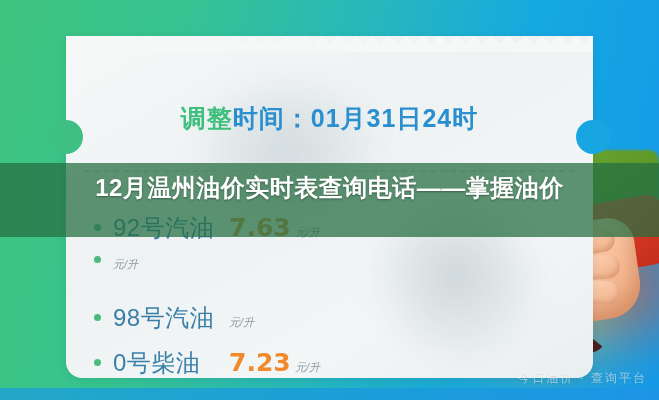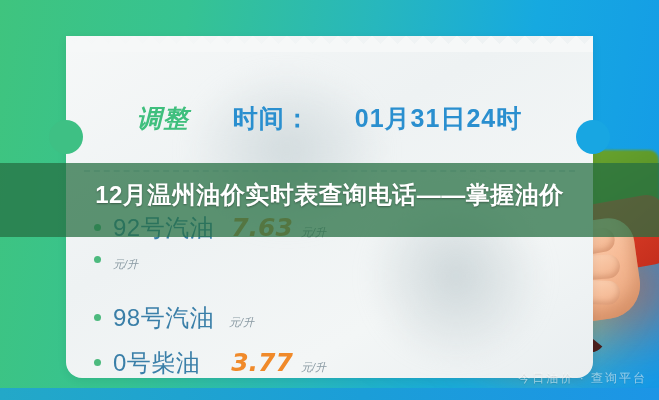--- a/index.html
+++ b/index.html
@@ -88,22 +88,22 @@
   .ticket-head {
     position: absolute;
     left: 0; right: 0;
     top: 66px;
     text-align: center;
     font-size: 25px;
     font-weight: bold;
     letter-spacing: 1px;
     white-space: nowrap;
   }
-  .head-green { color: #3fbf7d; font-style: italic; }
-  .head-blue  { color: #2a8fcf; margin-left: 44px; }
+  .head-green { color: #3fbf7d; }
+  .head-blue  { color: #2a8fcf; }
 
   
   .divider {
     position: absolute;
     left: 18px; right: 18px;
     top: 134px;
     height: 0;
     border-top: 2px dashed #cfdde4;
   }
 
@@ -132,25 +132,23 @@
     color: #3a7fa8;
     font-size: 24px;
     width: 116px;
     flex: 0 0 auto;
     letter-spacing: .5px;
   }
   .fuel-price {
     color: #f08a2a;
     font-size: 25px;
     font-weight: bold;
-    font-style: italic;
     font-family: "DejaVu Sans", "Liberation Sans", sans-serif;
-    margin-right: 6px;
     min-width: 66px;
-    text-align: center;
+    text-align: left;
   }
   .fuel-unit {
     color: #8a9aa3;
     font-size: 11px;
     font-style: italic;
   }
   
   .row-92 .fuel-price { color: #d98a3e; }
 
   
@@ -215,21 +213,21 @@
   .banner {
     position: absolute;
     left: 0; right: 0;
     top: 163px;
     height: 74px;
     background: rgba(38, 110, 66, .74);
   }
   .banner-text {
     position: absolute;
     left: 0; right: 0;
-    top: 159px;
+    top: 152px;
     height: 72px;
     display: flex;
     flex-direction: column;
     align-items: center;
     justify-content: center;
     color: #ffffff;
     font-size: 24px;
     font-weight: bold;
     line-height: 1.38;
     letter-spacing: .5px;
@@ -302,21 +300,21 @@
 
       <div class="price-row">
         <span class="dot"></span>
         <span class="fuel-name">98号汽油</span>
         <span class="fuel-unit">元/升</span>
       </div>
 
       <div class="price-row">
         <span class="dot"></span>
         <span class="fuel-name">0号柴油</span>
-        <span class="fuel-price">3.77</span>
+        <span class="fuel-price">7.23</span>
         <span class="fuel-unit">元/升</span>
       </div>
 
     </div>
   </div>
 
   <div class="notch notch-left" style="left:49px;"></div>
   <div class="notch notch-right" style="left:576px;"></div>
 
   <div class="banner"></div>

